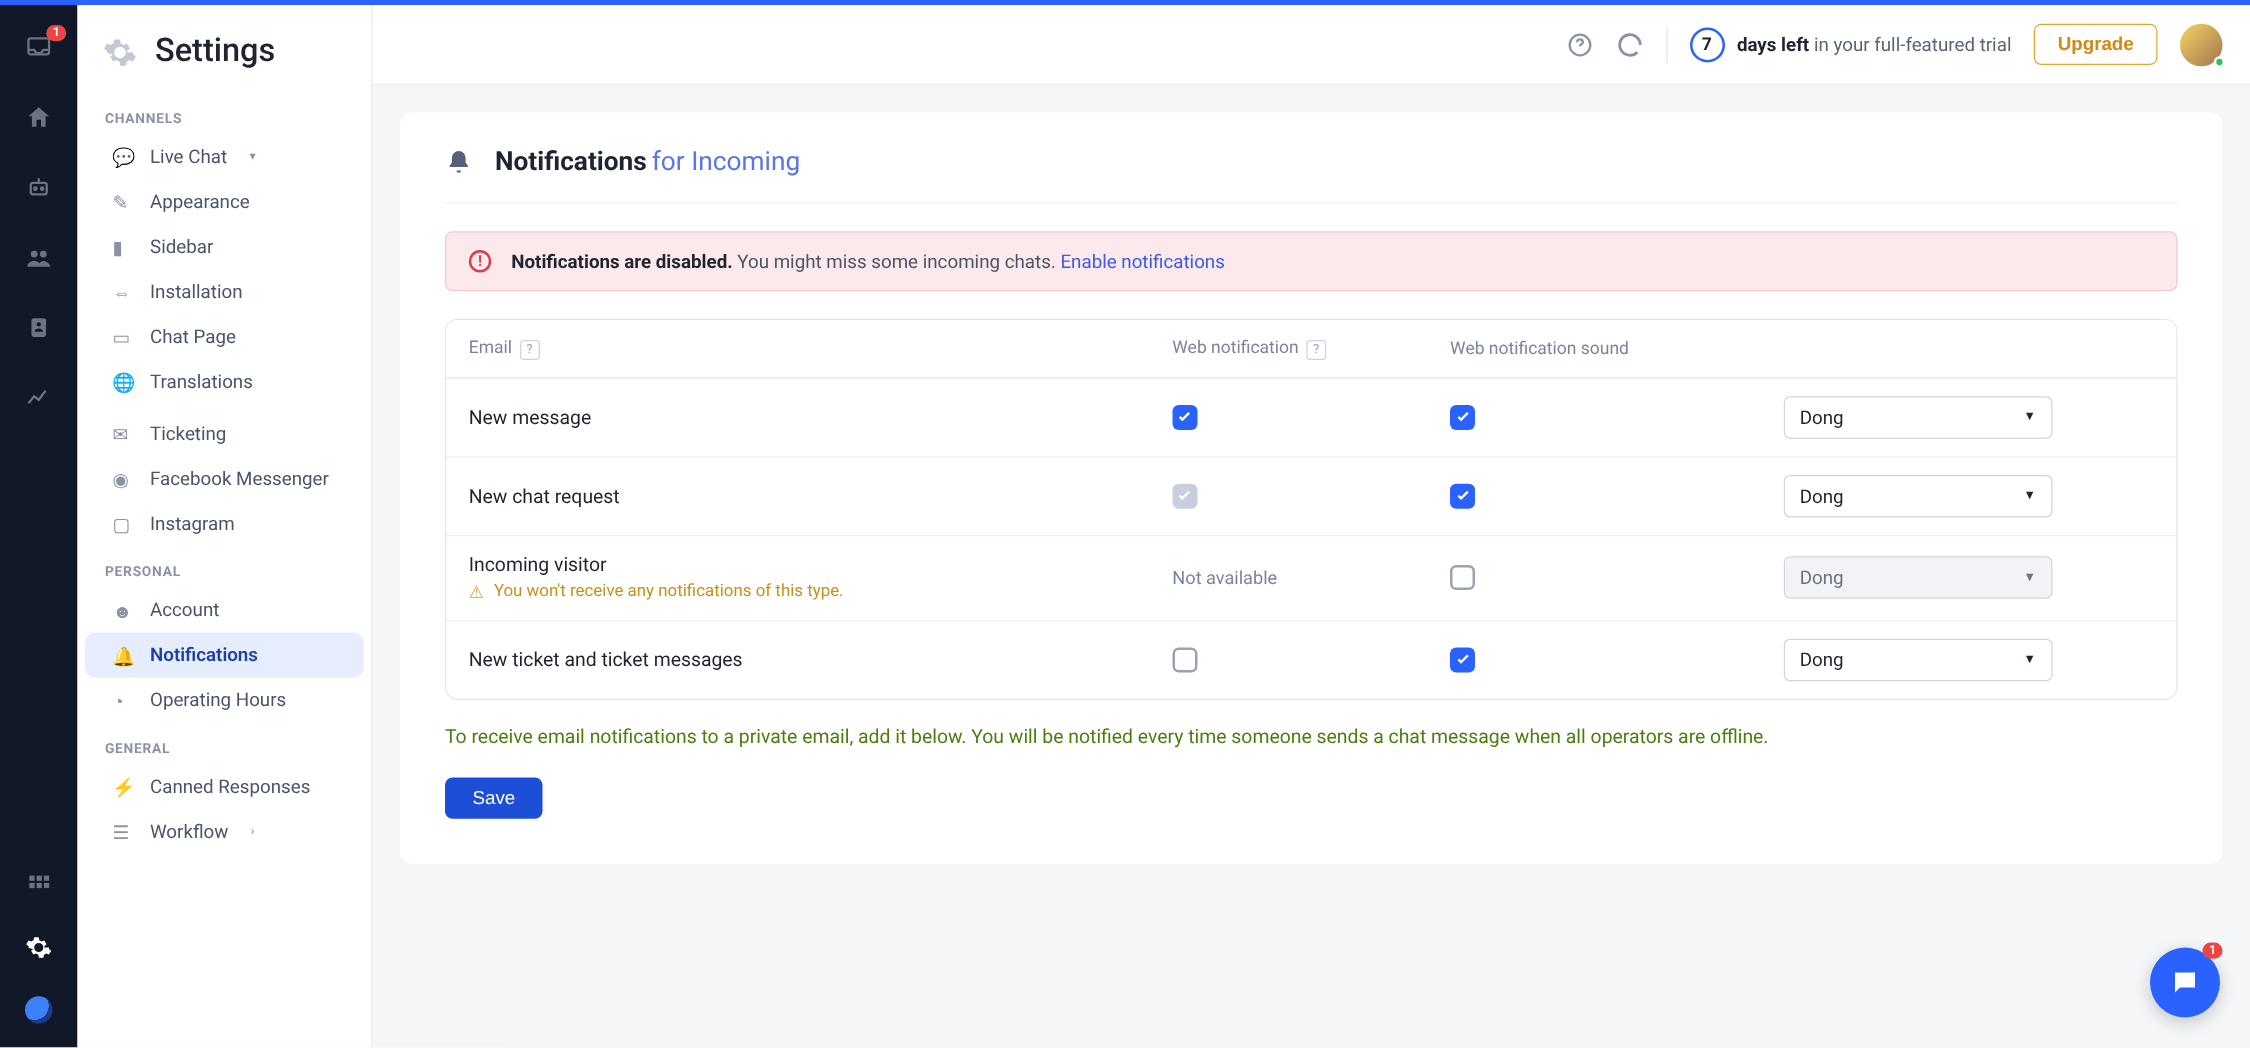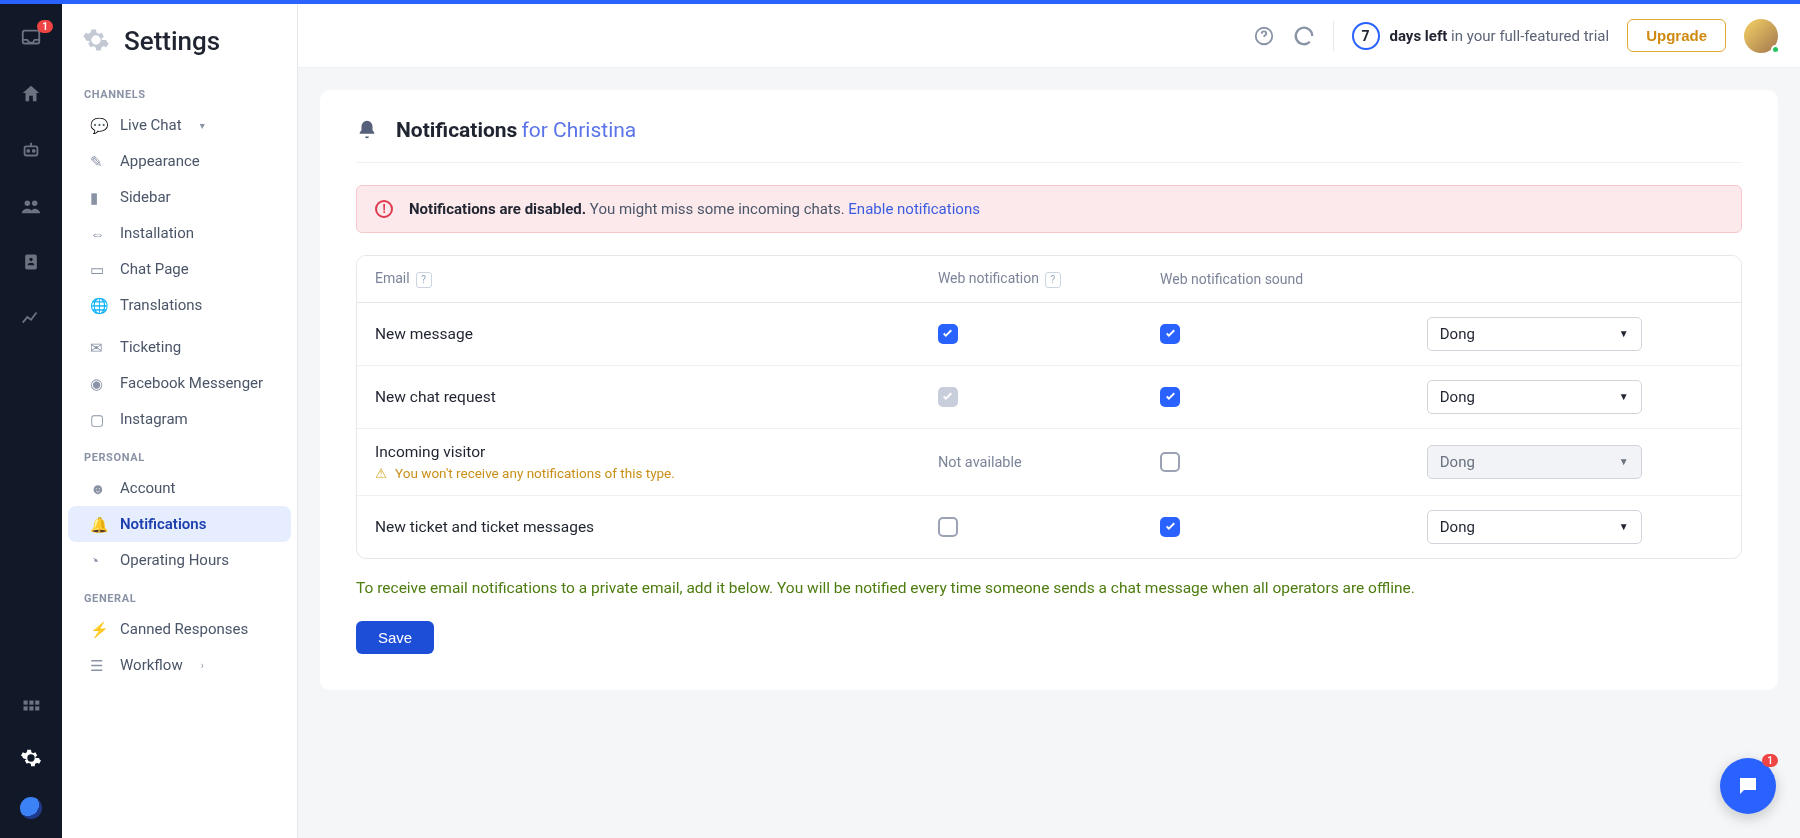--- a/index.html
+++ b/index.html
@@ -7,21 +7,21 @@
 .top-bar { height: 4px; background: #2962ff; width: 100%; }
 .layout { display: flex; height: calc(100% - 4px); }
 .icon-rail { width: 62px; background: #111827; display: flex; flex-direction: column; align-items: center; padding-top: 20px; gap: 28px; }
 .icon-rail .rail-icon { color: #6b7280; cursor: pointer; position: relative; width: 28px; height: 28px; display: flex; align-items: center; justify-content: center; }
 .icon-rail .rail-icon.active { color: #fff; }
 .badge { position: absolute; top: -4px; right: -8px; background: #ef4444; color: #fff; border-radius: 9px; font-size: 10px; padding: 1px 5px; font-weight: 600; }
 .rail-bottom { margin-top: auto; margin-bottom: 16px; display: flex; flex-direction: column; gap: 22px; align-items: center; }
 .sidebar { width: 236px; background: #fff; border-right: 1px solid #e5e7eb; overflow-y: auto; padding-bottom: 20px; }
 .sidebar::-webkit-scrollbar { width: 6px; }
 .sidebar::-webkit-scrollbar-thumb { background: #cbd5e1; border-radius: 3px; }
-.sidebar-head { display: flex; align-items: flex-start; gap: 14px; padding: 22px 20px 18px; }
+.sidebar-head { display: flex; align-items: flex-end; gap: 14px; padding: 22px 20px 18px; }
 .sidebar-head .gear { color: #c3c9d4; }
 .sidebar-head h1 { font-size: 26px; font-weight: 500; color: #1f2430; }
 .section-label { font-size: 11px; font-weight: 700; letter-spacing: 0.6px; color: #8a93a6; padding: 14px 22px 6px; }
 .nav-item { display: flex; align-items: center; gap: 14px; padding: 9px 22px; font-size: 15px; color: #4a5568; cursor: pointer; border-radius: 8px; margin: 0 6px; }
 .nav-item .nav-icon { width: 16px; height: 16px; color: #8a93a6; flex-shrink: 0; }
 .nav-item .chev { margin-left: 4px; font-size: 10px; color: #8a93a6; }
 .nav-item.indent { padding-left: 22px; }
 .nav-item.selected { background: #e6edff; color: #1e40af; font-weight: 600; }
 .nav-item.selected .nav-icon { color: #1e40af; }
 .main-wrap { flex: 1; display: flex; flex-direction: column; overflow: hidden; background:#f5f6f8; }
@@ -234,21 +234,21 @@
         </div>
     </div>
     <div class="content">
       <div class="card">
         <div class="page-title-row">
           <span class="bell">
               <svg width="22" height="22" viewBox="0 0 24 24" fill="currentColor">
                 <path d="M12 2a6 6 0 016 6v4l2 3v1H4v-1l2-3V8a6 6 0 016-6zM10 19a2 2 0 104 0"></path>
               </svg>
             </span>
-          <div><span class="ttl">Notifications</span> <span class="sub">for Christina</span></div>
+          <div><span class="ttl">Notifications</span> <span class="sub">for Incoming</span></div>
         </div>
         <div class="alert">
           <span class="warn-icon">!</span>
           <div><span class="strong">Notifications are disabled.</span> <span class="msg">You might miss some incoming chats.</span> <a>Enable notifications</a></div>
         </div>
         <div class="tbl">
           <div class="thead">
             <div><span>Email</span><span class="help">?</span></div>
             <div><span>Web notification</span><span class="help">?</span></div>
             <div>Web notification sound</div>

